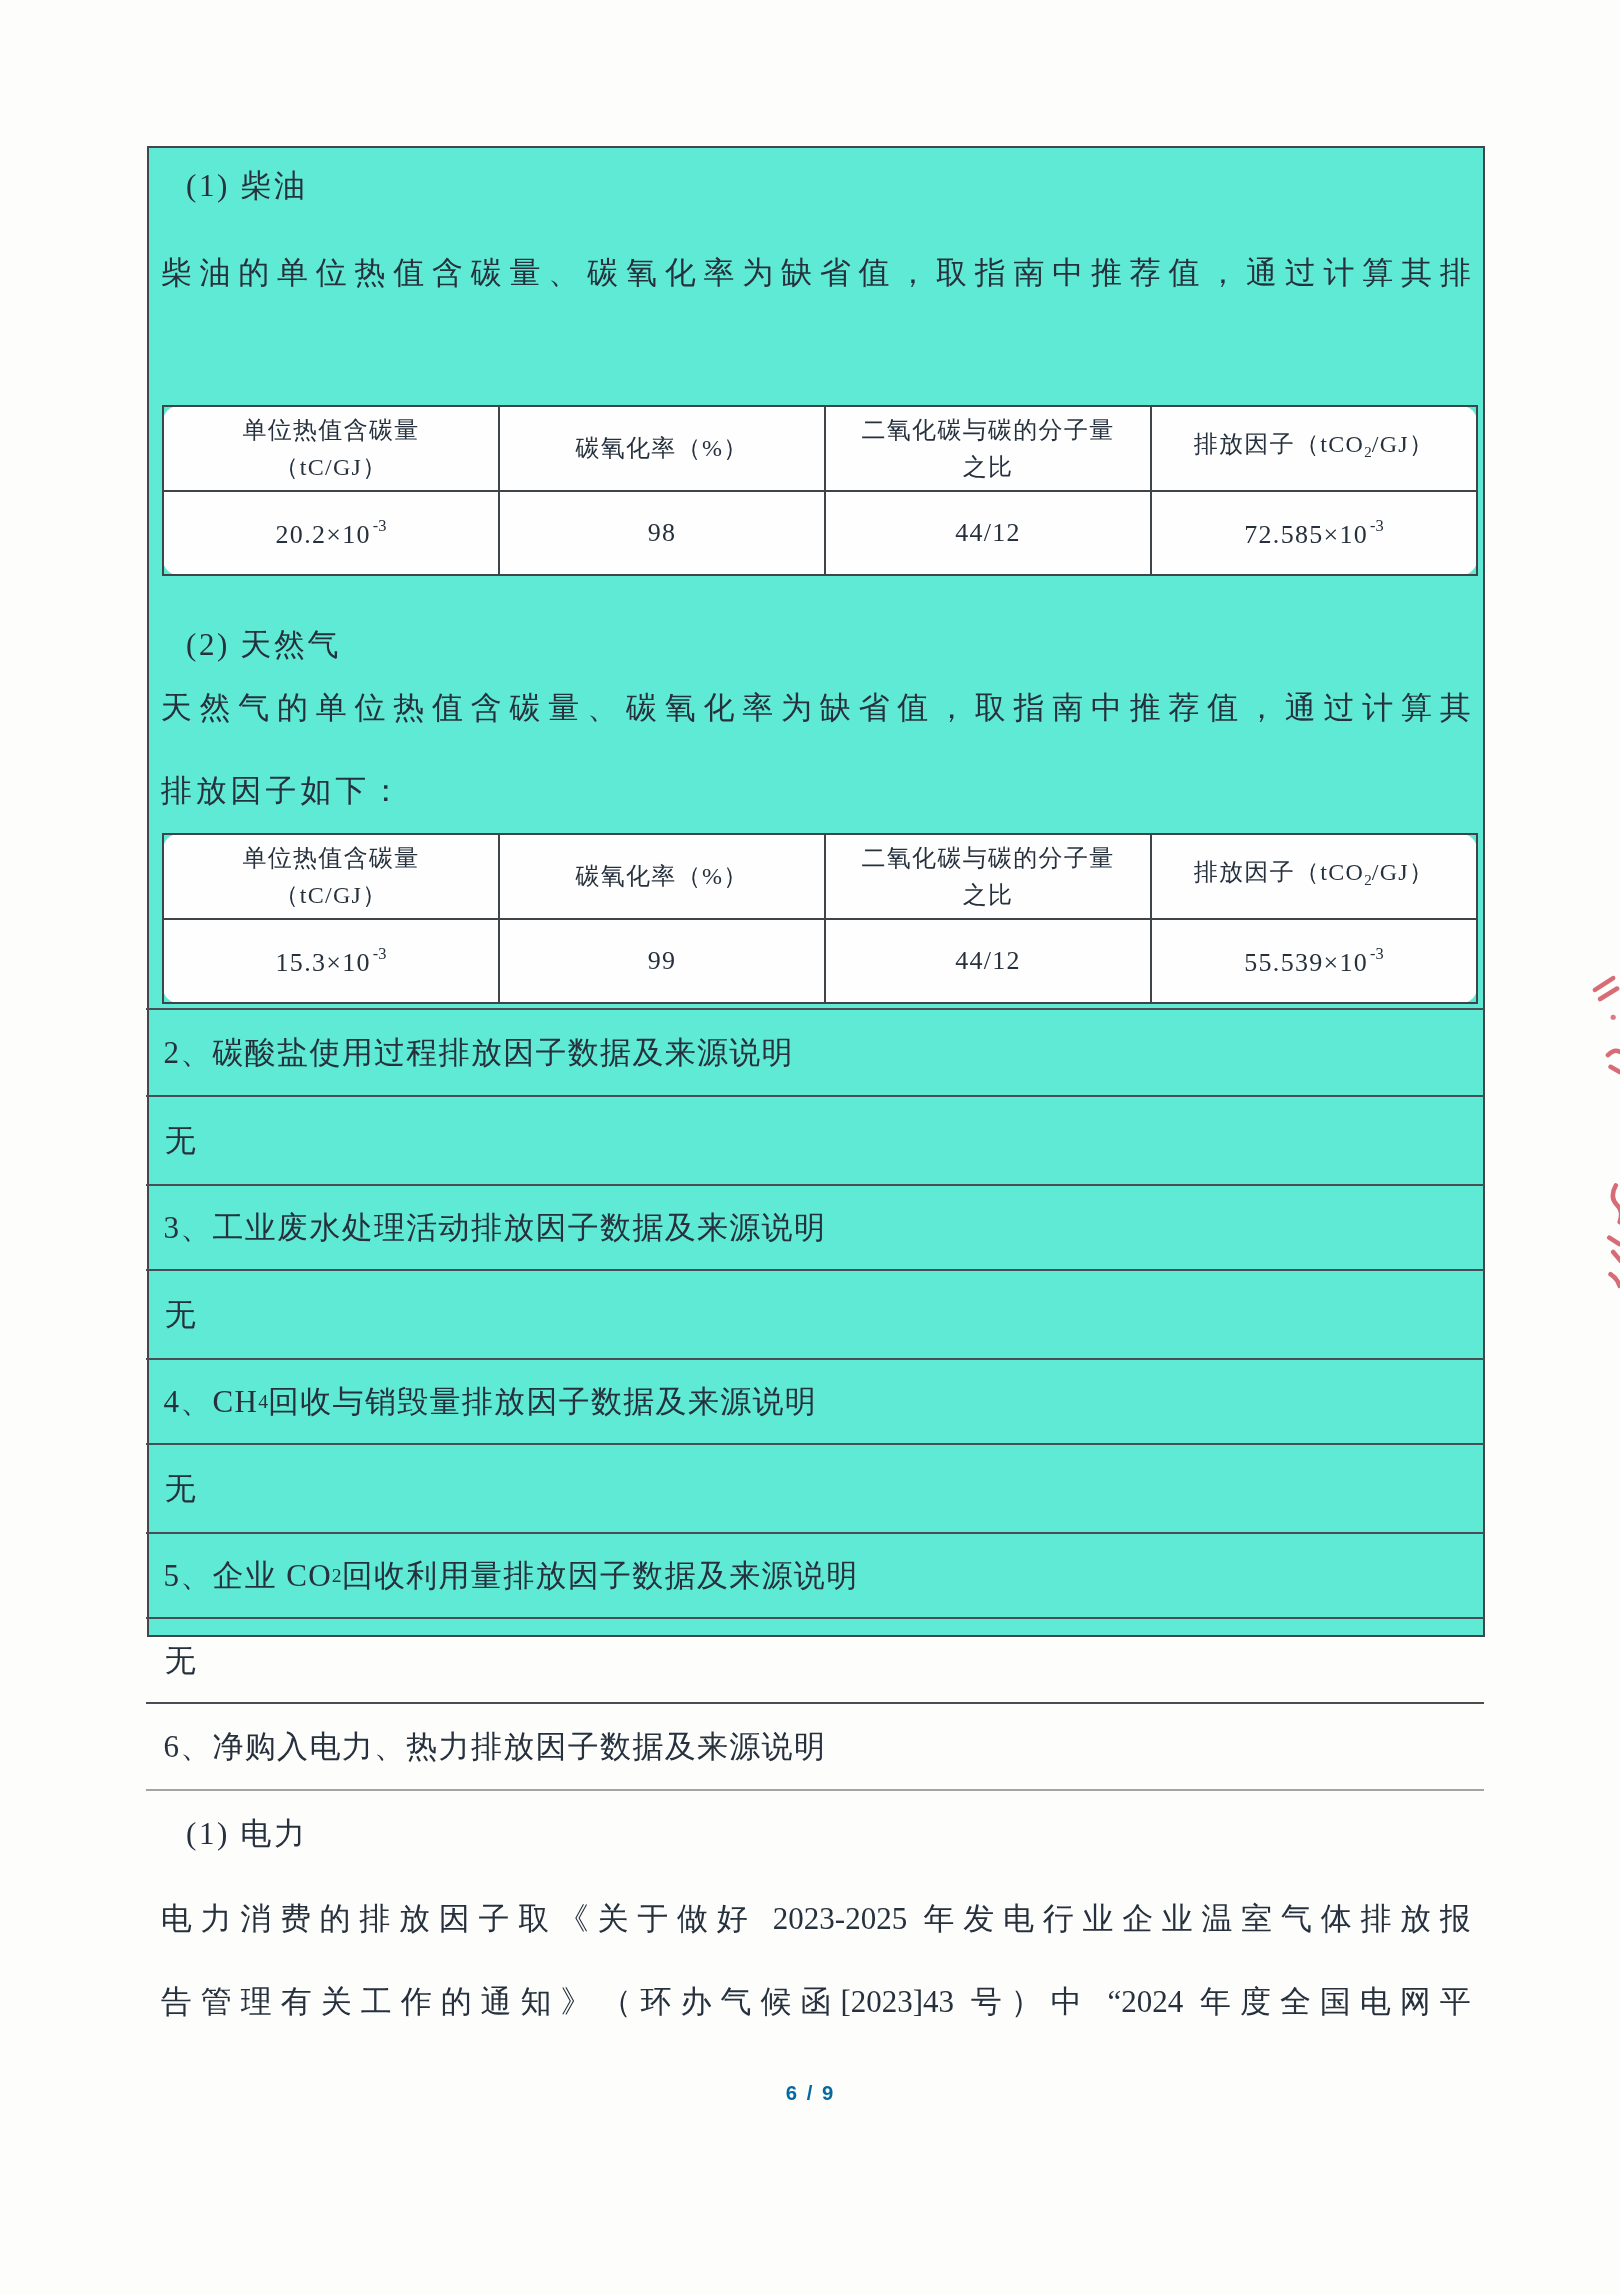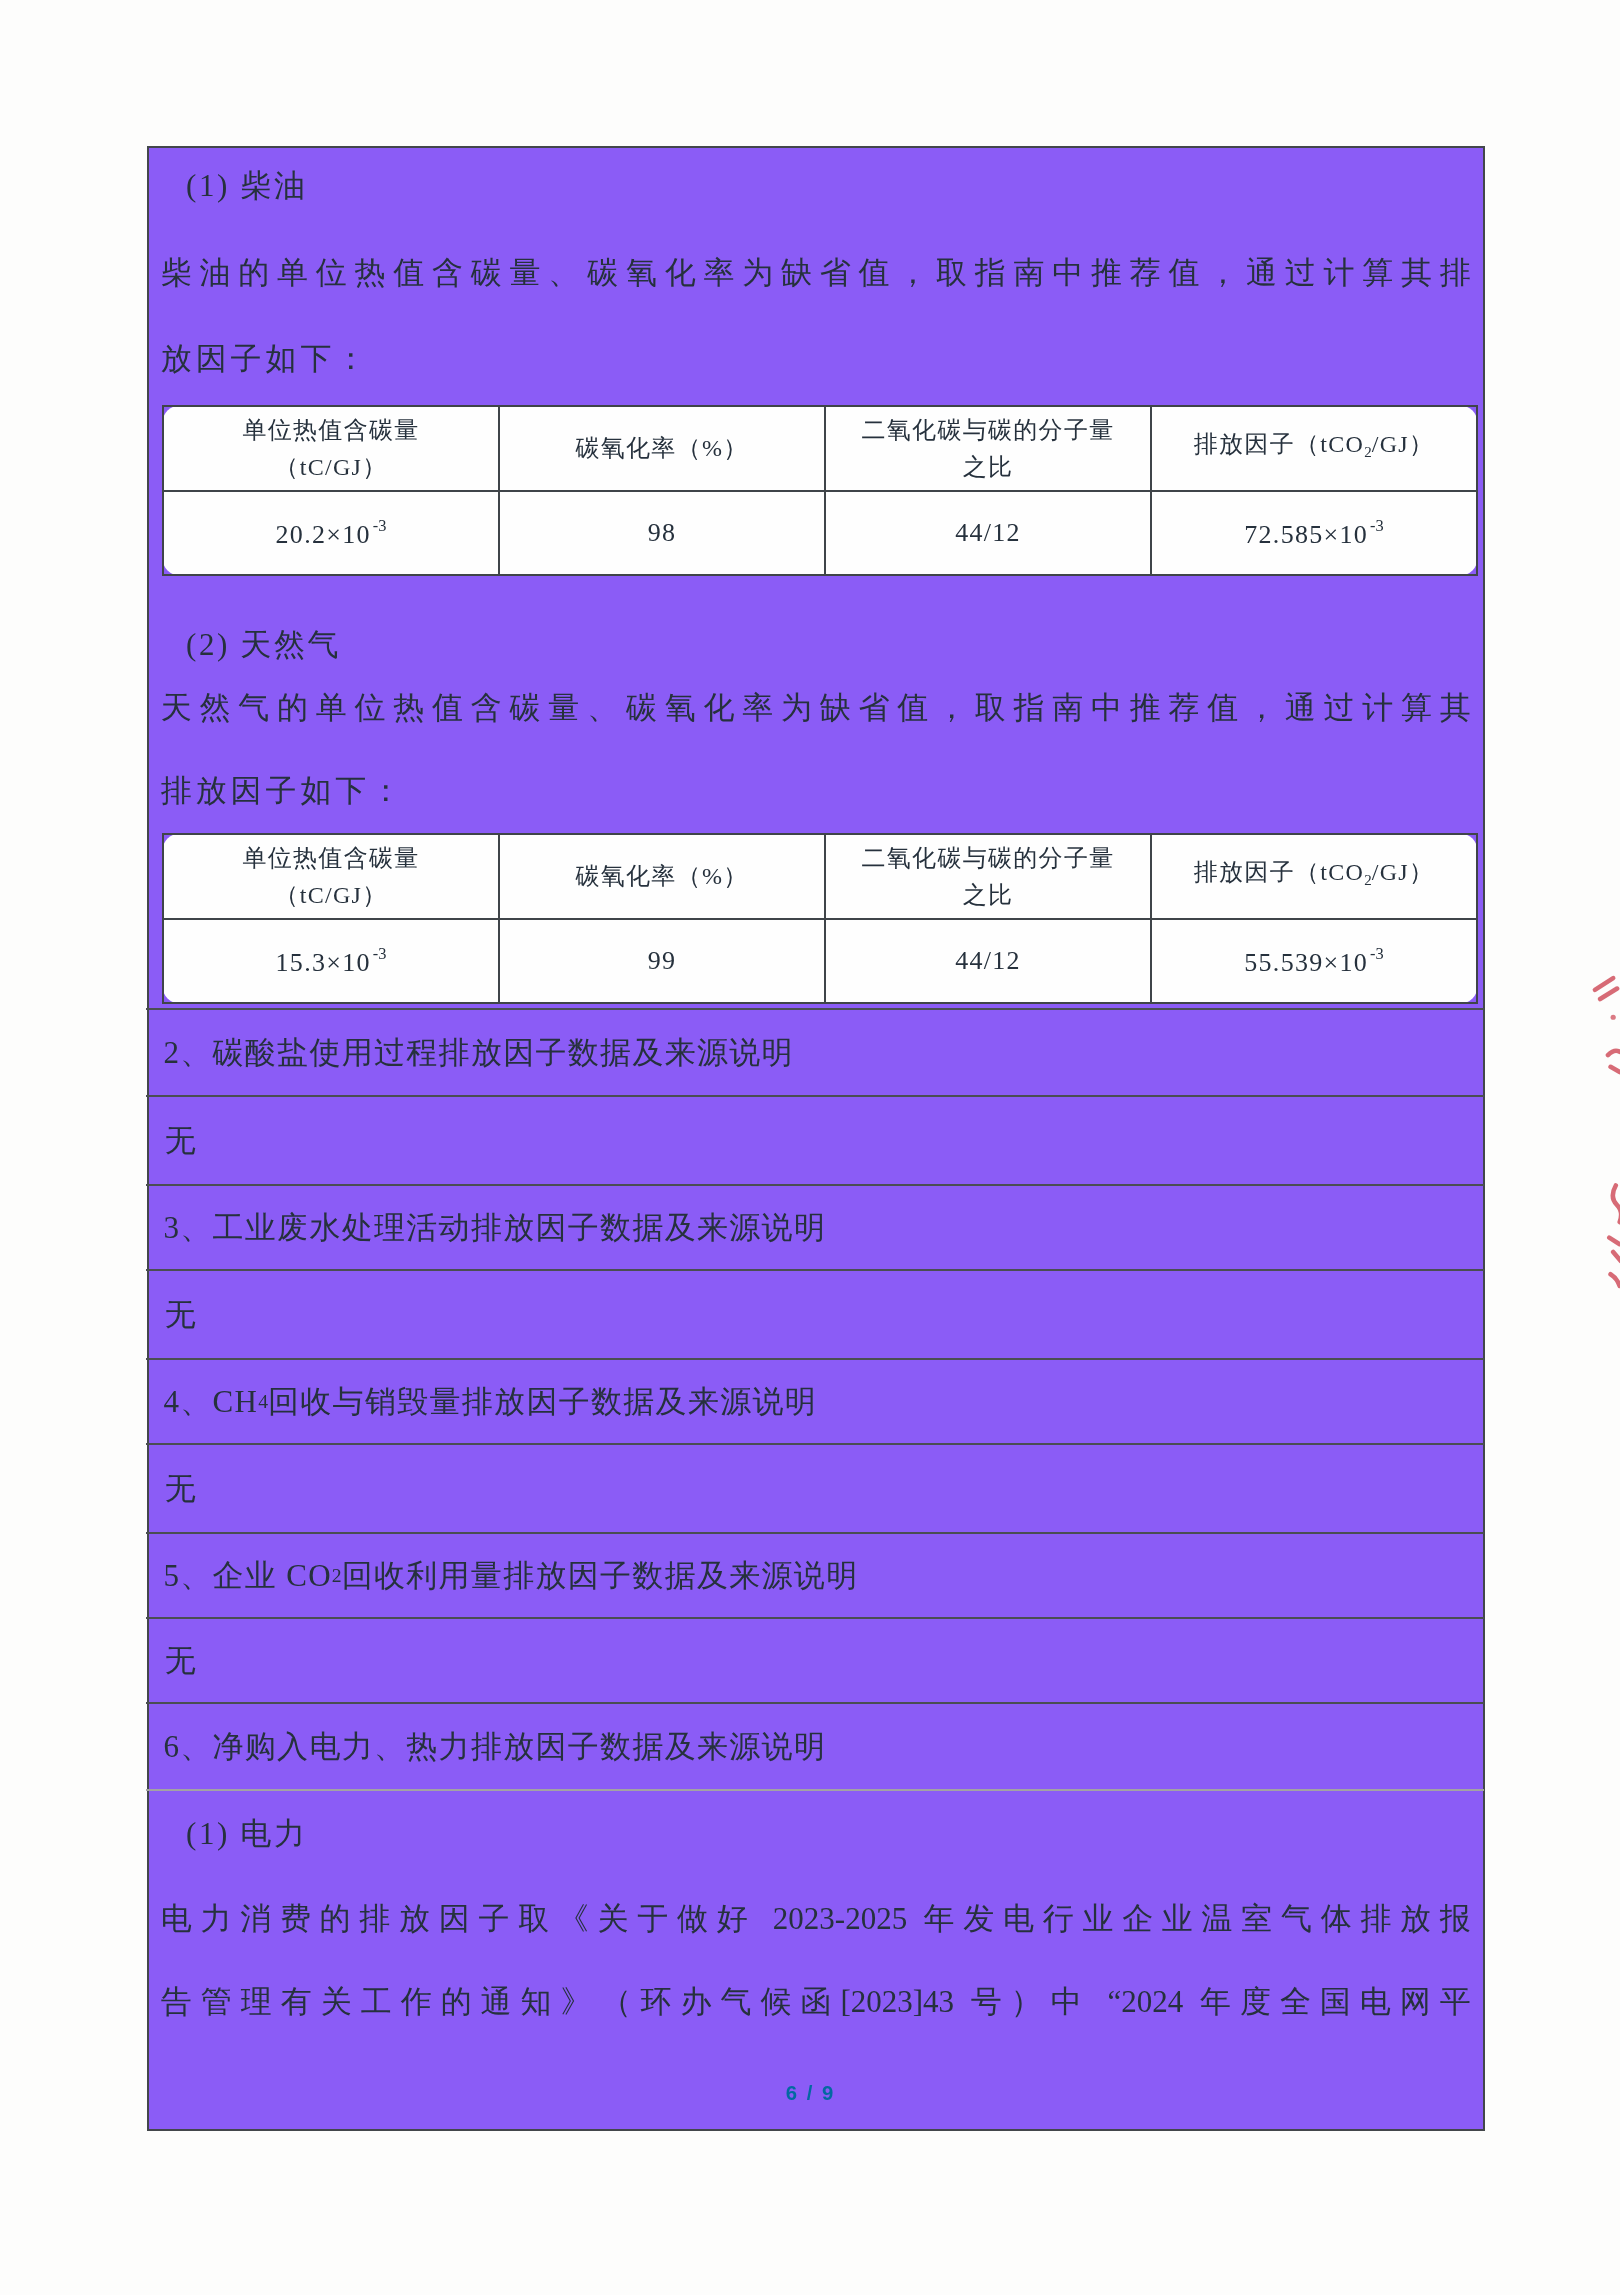--- a/index.html
+++ b/index.html
@@ -7,24 +7,24 @@
     position:relative;
     width:1621px;height:2295px;
     background:#fdfdfc;
     font-family:"Liberation Serif","DejaVu Serif",serif;
     color:#26313d;
     overflow:hidden;
   }
   .outer-box{
     position:absolute;
     left:147px;top:146px;
-    width:1338px;height:1985px;
+    width:1338px;height:1491px;
     box-sizing:border-box;
     border:2.6px solid #43474b;
-    background:#8b5cf6;
+    background:#5eead4;
   }
   .heading{
     position:absolute;
     left:37px;
     font-size:31px;line-height:43px;
     letter-spacing:2.6px;
     white-space:nowrap;
   }
   .para{
     position:absolute;
@@ -97,21 +97,20 @@
 </style>
 </head>
 <body>
 
 <div class="page">
 
   <div class="outer-box">
 
     <div class="heading" style="top:16.4px">(1) 柴油</div>
     <div class="para" style="top:104px">柴油的单位热值含碳量、碳氧化率为缺省值，取指南中推荐值，通过计算其排</div>
-    <div class="para short" style="top:190px">放因子如下：</div>
 
     <table class="factor" style="top:257px">
       <colgroup>
           <col style="width:336px">
           <col style="width:326px">
           <col style="width:326px">
           <col style="width:326px">
         </colgroup>
       <tbody>
           <tr class="thead">

